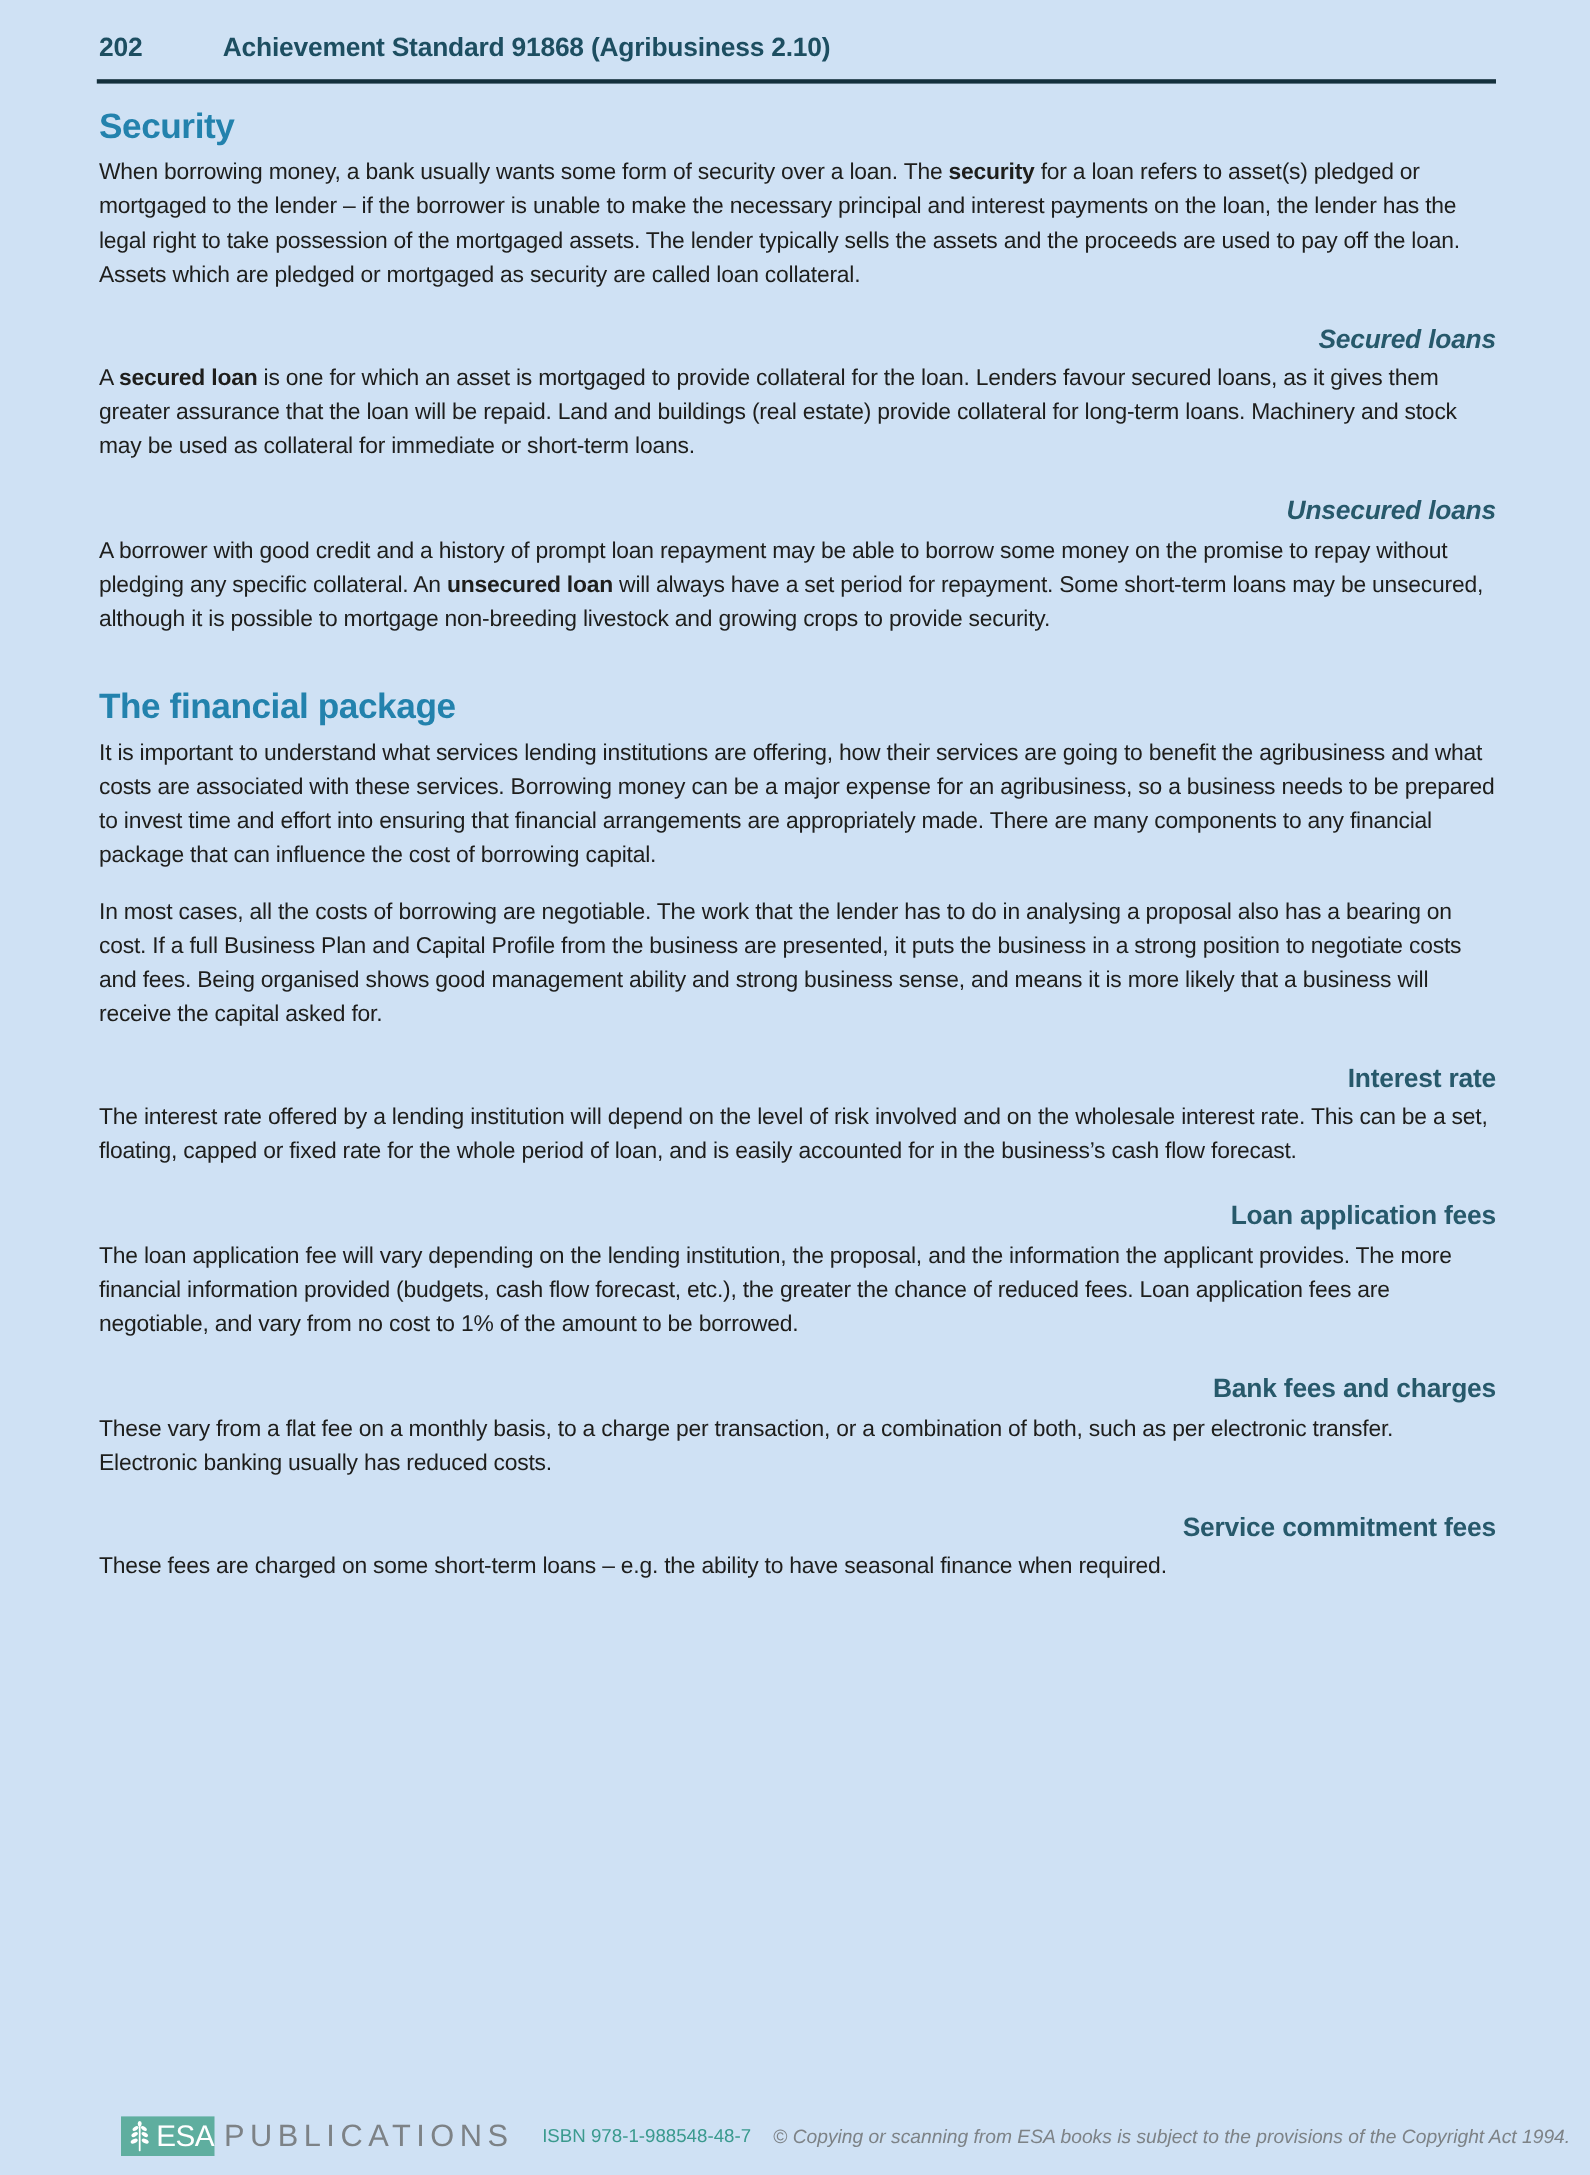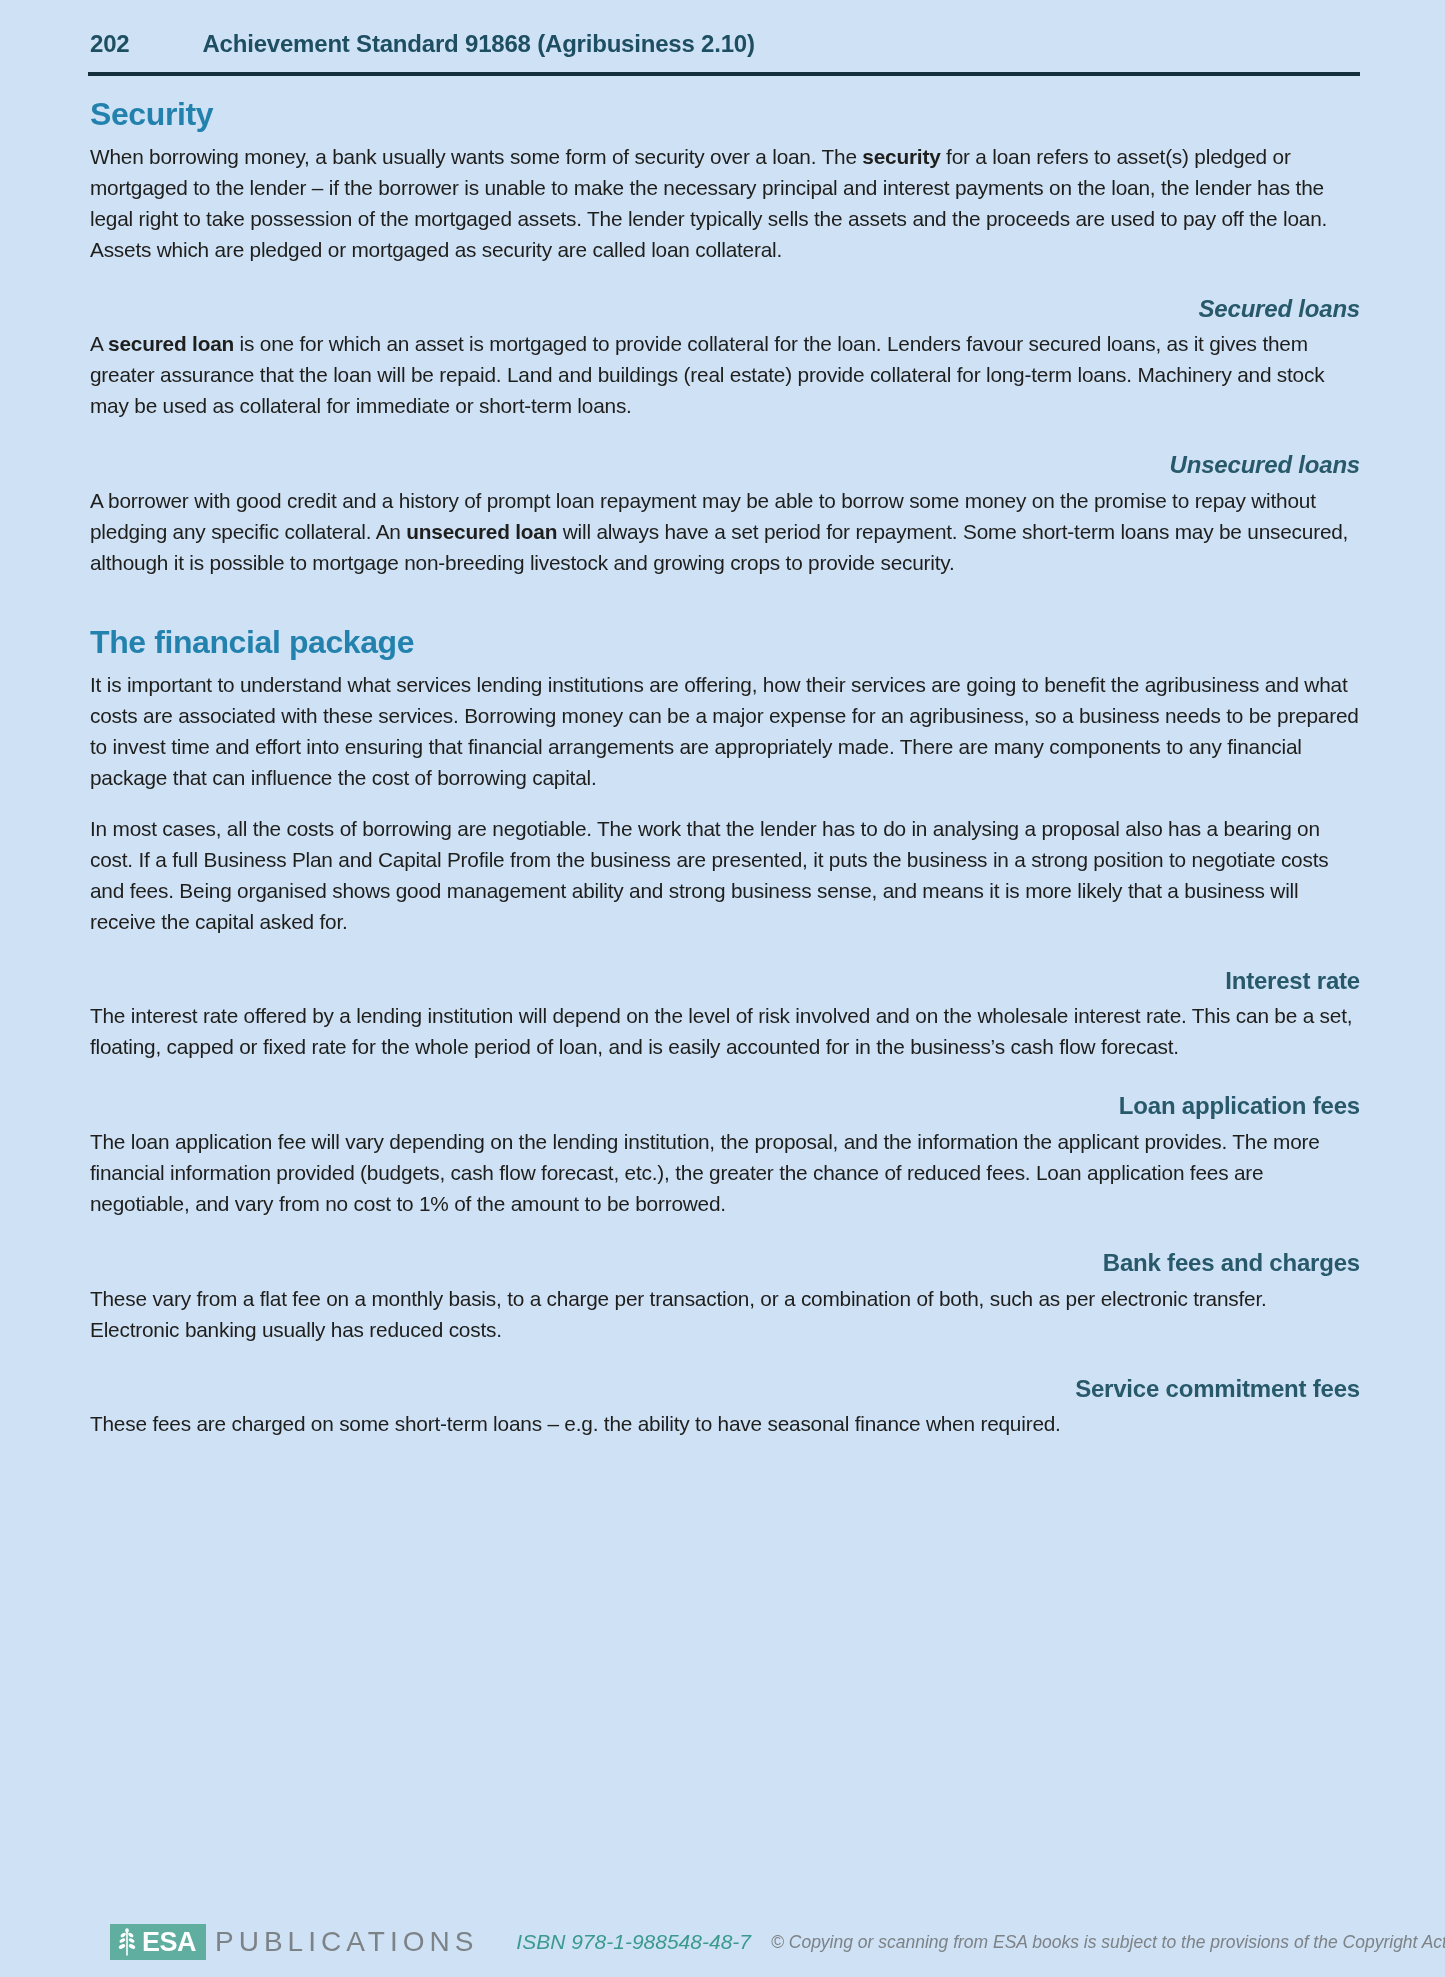--- a/index.html
+++ b/index.html
@@ -71,36 +71,35 @@
     display: flex;
     align-items: center;
   }
   .esa-box {
     display: inline-flex;
     align-items: center;
     gap: 5px;
     background: #5fae9f;
     color: #ffffff;
     height: 36px;
-    padding: 0 10px 0 7px;
-    font-weight: bold;
+    padding: 0 0 0 7px;
+    font-weight: normal;
     font-size: 27px;
     letter-spacing: -0.5px;
   }
   .publisher {
     color: #7d8286;
     font-size: 28px;
     letter-spacing: 5px;
     margin-left: 9px;
   }
   .isbn {
     color: #3a9a8e;
-    font-style: italic;
-    font-size: 21px;
-    margin-left: 38px;
+    font-size: 17px;
+    margin-left: 26px;
     white-space: nowrap;
   }
   .copyright {
     color: #7d8286;
     font-style: italic;
     font-size: 17.5px;
     margin-left: 20px;
     white-space: nowrap;
   }
 </style>

